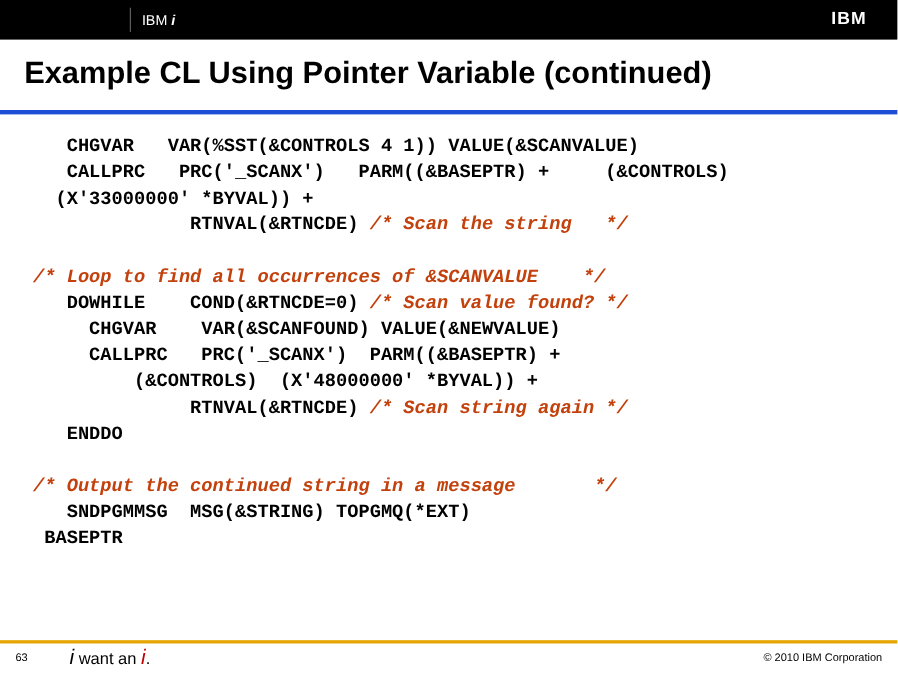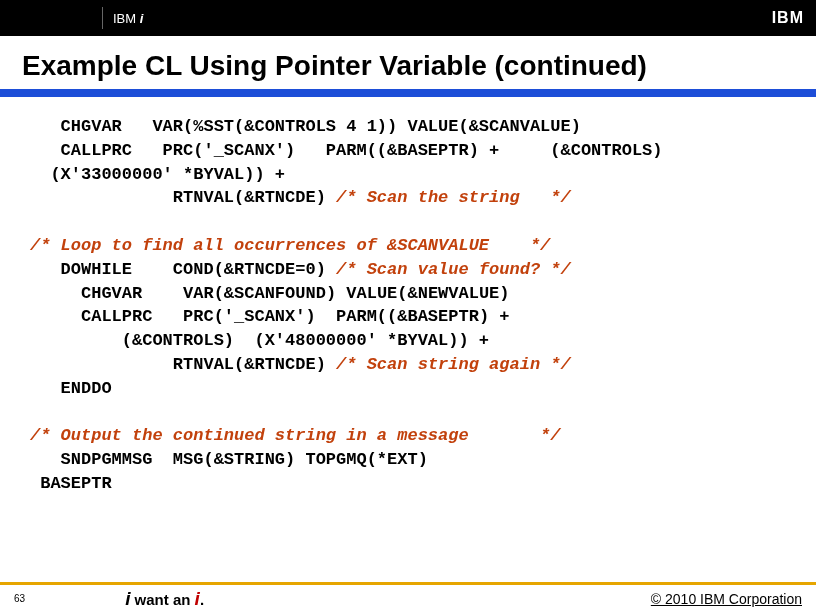--- a/index.html
+++ b/index.html
@@ -10,21 +10,21 @@
     background: #ffffff;
     position: relative;
     overflow: hidden;
   }
   .header {
     height: 36px;
     background: #000000;
     display: flex;
     align-items: center;
     justify-content: space-between;
-    padding: 0 12px;
+    padding: 0 28px;
   }
   .header-left {
     display: flex;
     align-items: center;
     height: 100%;
   }
   .header-divider {
     width: 1px;
     height: 22px;
     background: #666;
@@ -40,22 +40,22 @@
     font-weight: bold;
   }
   .ibm-logo {
     color: #ffffff;
     font-weight: bold;
     letter-spacing: 1px;
     font-size: 16px;
     font-family: "Arial Black", Arial, sans-serif;
   }
   .title-wrap {
-    border-bottom: 8px solid #1d4ed8;
-    padding: 14px 22px 7px 22px;
+    border-bottom: 4px solid #1d4ed8;
+    padding: 14px 22px 18px 22px;
   }
   .title {
     font-size: 28px;
     font-weight: bold;
     color: #000;
   }
   .code-area {
     padding: 18px 30px 0 30px;
     font-family: "Courier New", Courier, monospace;
     font-size: 17px;
@@ -75,45 +75,44 @@
     border-top: 3px solid #e6a500;
     display: flex;
     align-items: center;
     justify-content: space-between;
     padding: 0 14px;
     font-size: 11px;
   }
   .footer-left {
     display: flex;
     align-items: center;
-    gap: 100px;
+    gap: 38px;
   }
   .page-num {
     color: #000;
     font-size: 10px;
   }
   .tagline {
     font-family: Arial, sans-serif;
     font-size: 15px;
-    font-weight: bold;
+    font-weight: normal;
     color: #000;
   }
   .tagline .big-i {
     font-style: italic;
     font-size: 19px;
   }
   .tagline .red-i {
     font-style: italic;
     color: #c00000;
     font-size: 19px;
   }
   .copyright {
     color: #000;
-    font-size: 14px;
-    text-decoration: underline;
+    font-size: 10px;
   }
 </style>
 </head>
 <body>
 
 <div class="header">
   <div class="header-left">
     <div class="header-divider"></div>
     <span class="header-brand"><span>IBM </span><span class="i-accent">i</span></span>
   </div>

